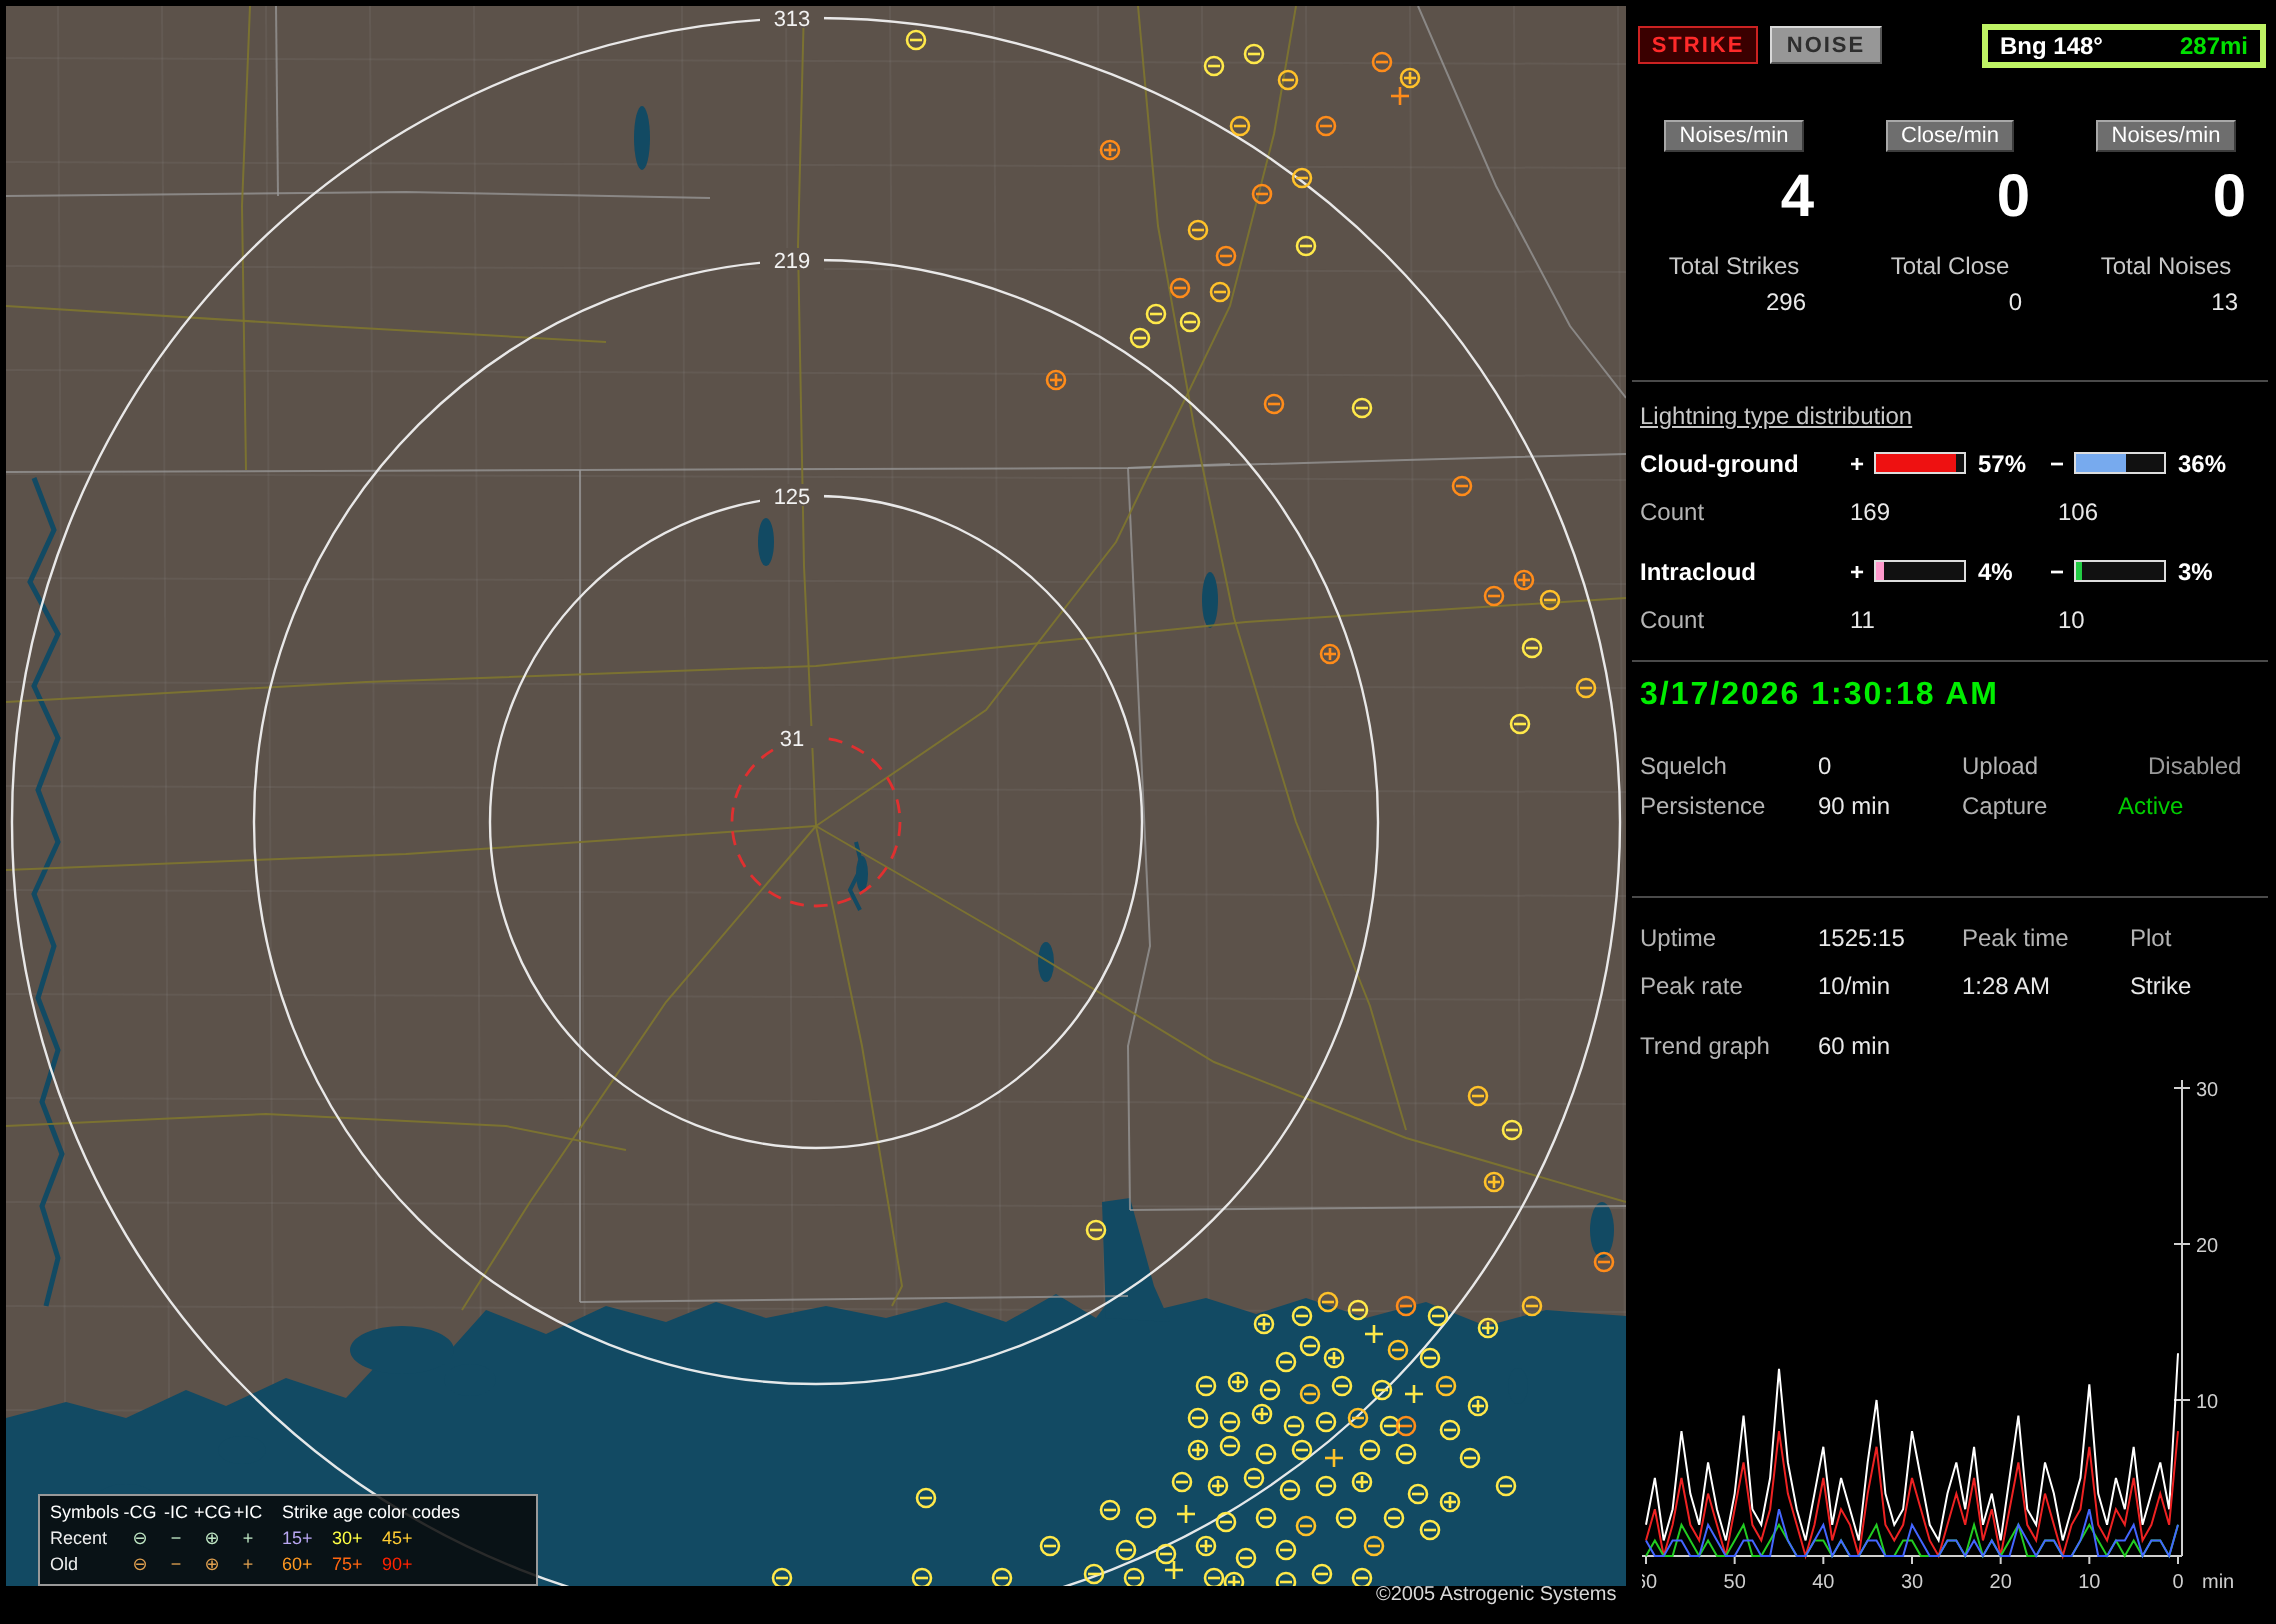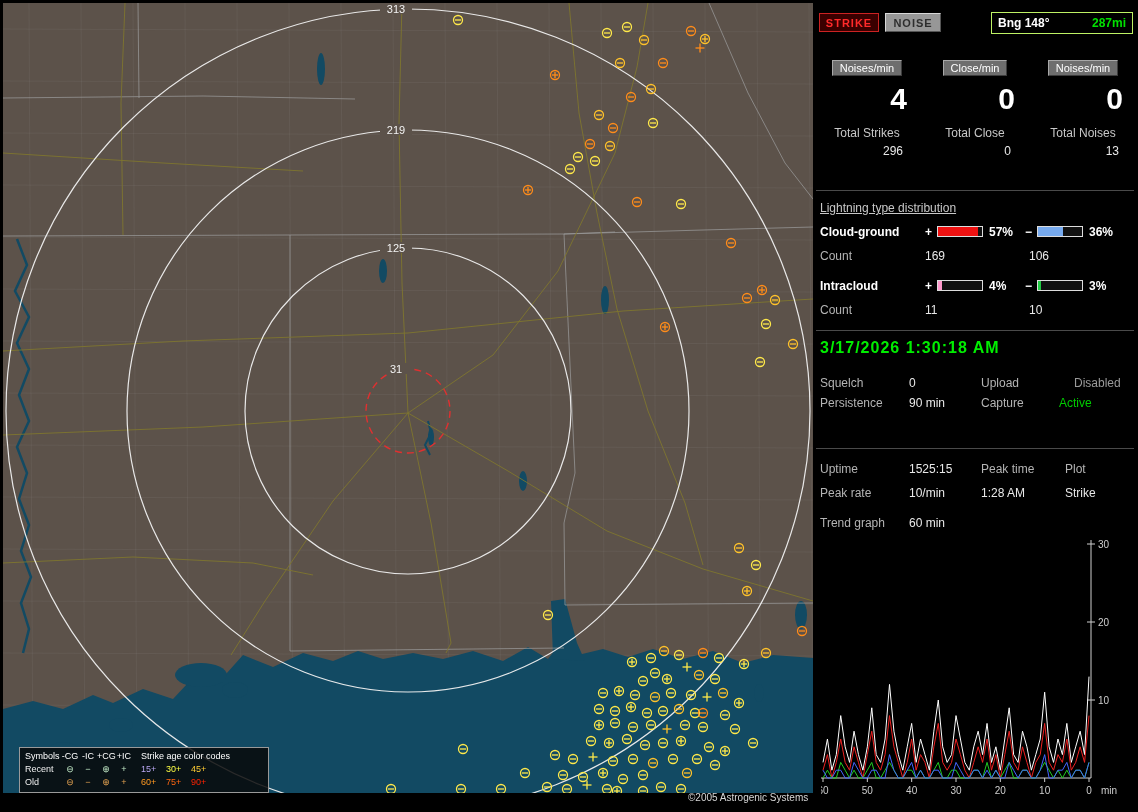--- a/index.html
+++ b/index.html
@@ -23,21 +23,21 @@
   .lg-age-title { text-align:center; color:#fff; white-space:nowrap; }
 
   
   #panel { position:absolute; left:813px; top:0; width:325px; height:812px; background:#000; font-size:12px; }
   #panel > * { position:absolute; }
 
   .btn-strike { width:60px; height:19px; background:#3a0000; color:#ff2a2a; font-weight:bold;
     border:1px solid #cc2222; font-size:11px; font-family:inherit; letter-spacing:1px; cursor:pointer; }
   .btn-noise { width:56px; height:19px; background:#979797; color:#2e2e2e; font-weight:bold;
     border:1px solid; border-color:#d8d8d8 #555 #555 #d8d8d8; font-size:11px; font-family:inherit; letter-spacing:1px; cursor:pointer; }
-  .bng-box { width:142px; height:22px; border:1px solid #bef264; background:#000;
+  .bng-box { width:142px; height:22px; border:3px solid #bef264; background:#000;
     display:flex; align-items:center; justify-content:space-between; padding:0 6px; }
   .bng-label { color:#fff; font-weight:bold; font-size:12px; }
   .bng-val { color:#00e000; font-weight:bold; font-size:12px; }
 
   .rate-col { width:104px; text-align:center; }
   .rate-btn { background:#6e6e6e; color:#fff; border:1px solid; border-color:#a8a8a8 #3c3c3c #3c3c3c #a8a8a8;
     font-size:11px; font-family:inherit; padding:1px 7px; cursor:pointer; }
   .rate-num { margin-top:6px; font-size:30px; font-weight:bold; color:#fff; text-align:right; padding-right:12px; }
   .rate-total-lab { margin-top:10px; color:#c8c8c8; font-size:12px; }
   .rate-total-val { margin-top:4px; color:#e8e8e8; font-size:12px; text-align:right; padding-right:16px; }

